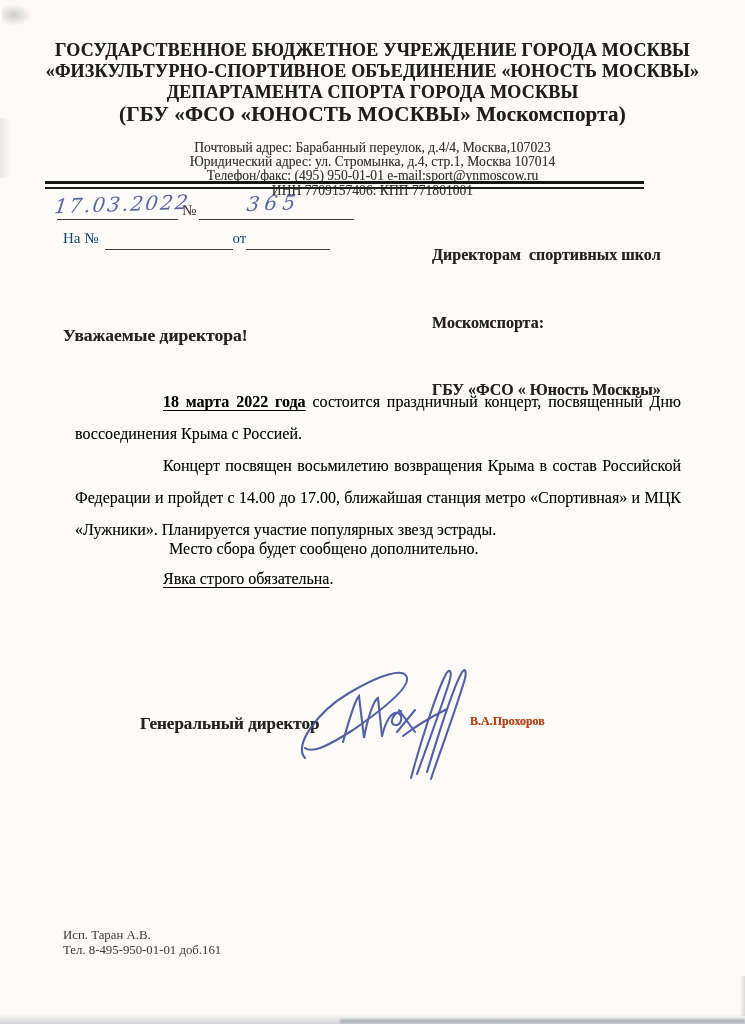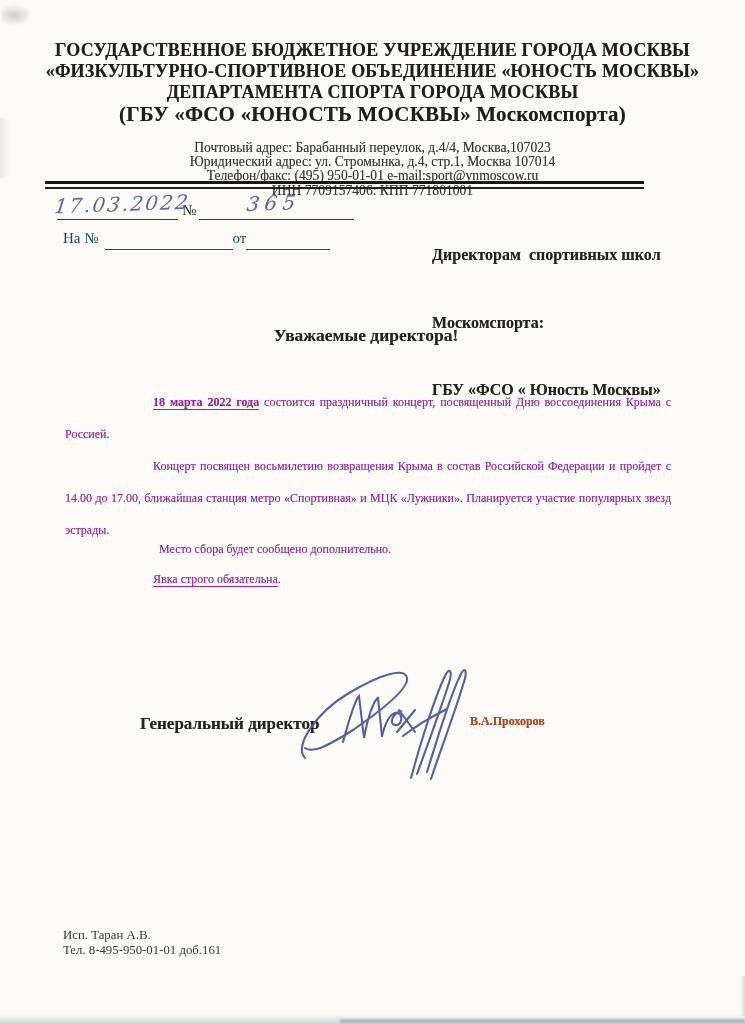--- a/index.html
+++ b/index.html
@@ -42,25 +42,25 @@
   .req2 .lbl{padding-bottom:1px;}
   .req2 .b1{width:128px;margin-left:6px;}
   .req2 .b2{width:84px;}
   .req2 .blankline{height:22px;}
 
   .recipient{position:absolute;top:199px;left:432px;width:260px;
              font-weight:bold;font-size:16px;line-height:22.5px;color:#23221f;
              white-space:pre-wrap;text-shadow:0 0 .5px rgba(30,30,30,.5);}
 
   
-  .salutation{position:absolute;top:325px;left:63px;width:606px;text-align:center;
+  .salutation{position:absolute;top:325px;left:63px;width:606px;text-align:left;
               font-weight:bold;font-size:17.5px;color:#242320;
               text-shadow:0 0 .5px rgba(30,30,30,.5);}
-  .body{position:absolute;top:386px;left:65px;width:606px;
-        font-size:12px;color:#a21caf;text-shadow:0 0 .5px rgba(45,45,45,.4);}
+  .body{position:absolute;top:386px;left:75px;width:606px;
+        font-size:16px;color:#000000;text-shadow:0 0 .5px rgba(45,45,45,.4);}
   .body p{margin:0;line-height:32px;text-indent:88px;text-align:justify;}
   .body p.p3{margin-top:-12px;line-height:30px;text-align:left;text-indent:94px;}
   .body p.p4{line-height:30px;text-align:left;text-indent:88px;}
   .bu{font-weight:bold;text-decoration:underline;text-underline-offset:3px;}
   .u2{text-decoration:underline;text-underline-offset:3px;}
 
   
   .sig-title{position:absolute;top:714px;left:140px;font-weight:bold;font-size:17px;
              color:#23221f;text-shadow:0 0 .5px rgba(30,30,30,.5);}
   .sig-name{position:absolute;top:714px;left:470px;font-weight:bold;font-size:12px;

